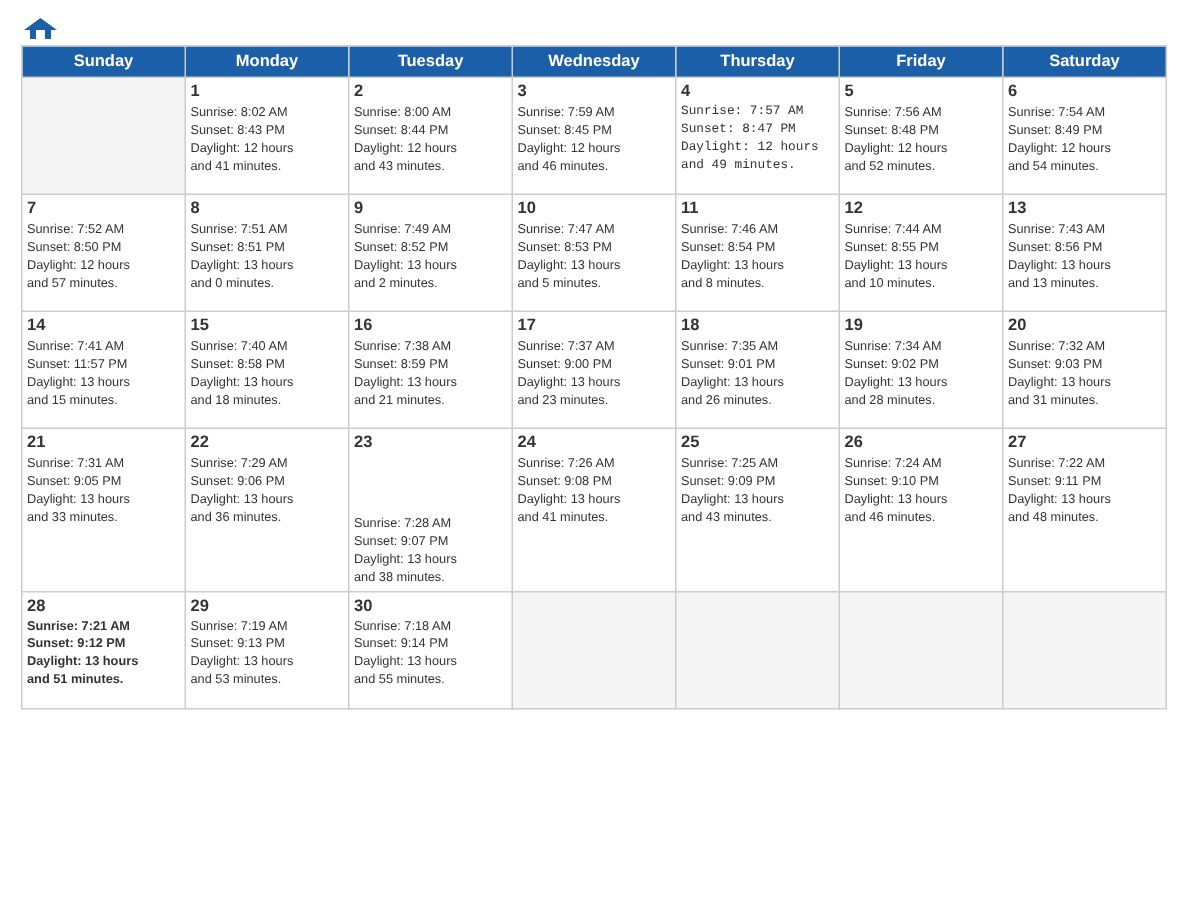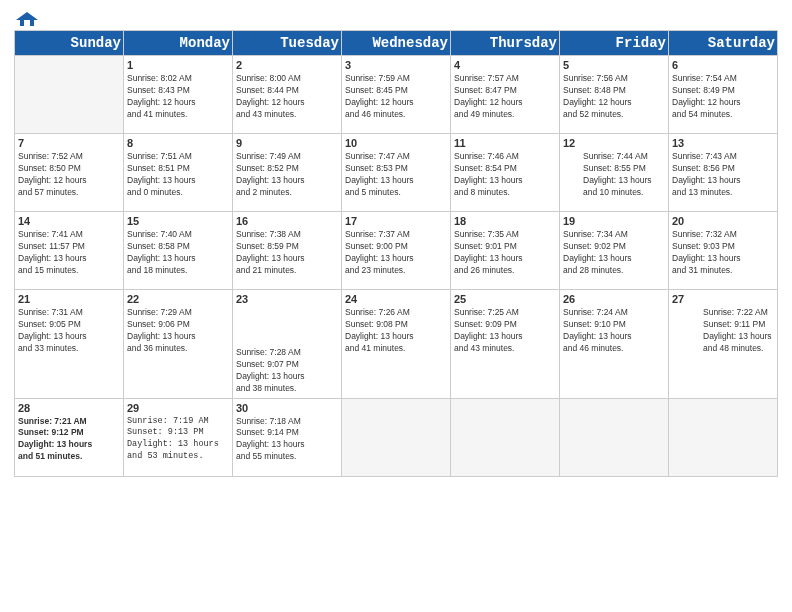--- a/index.html
+++ b/index.html
@@ -56,26 +56,25 @@
       margin-top: 2px;
     }
     .calendar-table {
       width: 100%;
       border-collapse: collapse;
       table-layout: fixed;
     }
     .calendar-table th {
       background-color: #1a5fa8;
       color: #fff;
-      font-size: 14px;
+      font-size: 11px;
       font-weight: bold;
       padding: 4px 2px;
-      text-align: right;
+      text-align: center;
       border: 1px solid #ccc;
-      font-family: Liberation Mono, monospace;
     }
     .calendar-table td {
       border: 1px solid #ccc;
       vertical-align: top;
       padding: 3px 3px;
       font-size: 9px;
       color: #333;
       height: 78px;
       background: #fff;
     }
@@ -146,21 +145,21 @@
           </td>
           <td>
             <span class="day-number">3</span>
             <div class="day-info" style="white-space: pre-line;">Sunrise: 7:59 AM
 Sunset: 8:45 PM
 Daylight: 12 hours
 and 46 minutes.</div>
           </td>
           <td>
             <span class="day-number">4</span>
-            <div class="day-info" style="white-space: pre-line;">Sunrise: 7:57 AM
+            <div class="day-info" style="white-space: pre-line; font-family: Liberation Mono, monospace;">Sunrise: 7:57 AM
 Sunset: 8:47 PM
 Daylight: 12 hours
 and 49 minutes.</div>
           </td>
           <td>
             <span class="day-number">5</span>
             <div class="day-info" style="white-space: pre-line;">Sunrise: 7:56 AM
 Sunset: 8:48 PM
 Daylight: 12 hours
 and 52 minutes.</div>
@@ -204,21 +203,21 @@
           </td>
           <td>
             <span class="day-number">11</span>
             <div class="day-info" style="white-space: pre-line;">Sunrise: 7:46 AM
 Sunset: 8:54 PM
 Daylight: 13 hours
 and 8 minutes.</div>
           </td>
           <td>
             <span class="day-number">12</span>
-            <div class="day-info" style="white-space: pre-line; margin-left: 20px;">Sunrise: 7:44 AM
+            <div class="day-info" style="white-space: pre-line;">Sunrise: 7:44 AM
 Sunset: 8:55 PM
 Daylight: 13 hours
 and 10 minutes.</div>
           </td>
           <td>
             <span class="day-number">13</span>
             <div class="day-info" style="white-space: pre-line;">Sunrise: 7:43 AM
 Sunset: 8:56 PM
 Daylight: 13 hours
 and 13 minutes.</div>
@@ -313,37 +312,37 @@
           </td>
           <td>
             <span class="day-number">26</span>
             <div class="day-info" style="white-space: pre-line;">Sunrise: 7:24 AM
 Sunset: 9:10 PM
 Daylight: 13 hours
 and 46 minutes.</div>
           </td>
           <td>
             <span class="day-number">27</span>
-            <div class="day-info" style="white-space: pre-line; margin-left: 31px;">Sunrise: 7:22 AM
+            <div class="day-info" style="white-space: pre-line;">Sunrise: 7:22 AM
 Sunset: 9:11 PM
 Daylight: 13 hours
 and 48 minutes.</div>
           </td>
         </tr>
         <tr>
           <td>
             <span class="day-number">28</span>
             <div class="day-info" style="white-space: pre-line; font-weight: bold;">Sunrise: 7:21 AM
 Sunset: 9:12 PM
 Daylight: 13 hours
 and 51 minutes.</div>
           </td>
           <td>
             <span class="day-number">29</span>
-            <div class="day-info" style="white-space: pre-line; font-family: Liberation Mono, monospace;">Sunrise: 7:19 AM
+            <div class="day-info" style="white-space: pre-line;">Sunrise: 7:19 AM
 Sunset: 9:13 PM
 Daylight: 13 hours
 and 53 minutes.</div>
           </td>
           <td>
             <span class="day-number">30</span>
             <div class="day-info" style="white-space: pre-line;">Sunrise: 7:18 AM
 Sunset: 9:14 PM
 Daylight: 13 hours
 and 55 minutes.</div>

